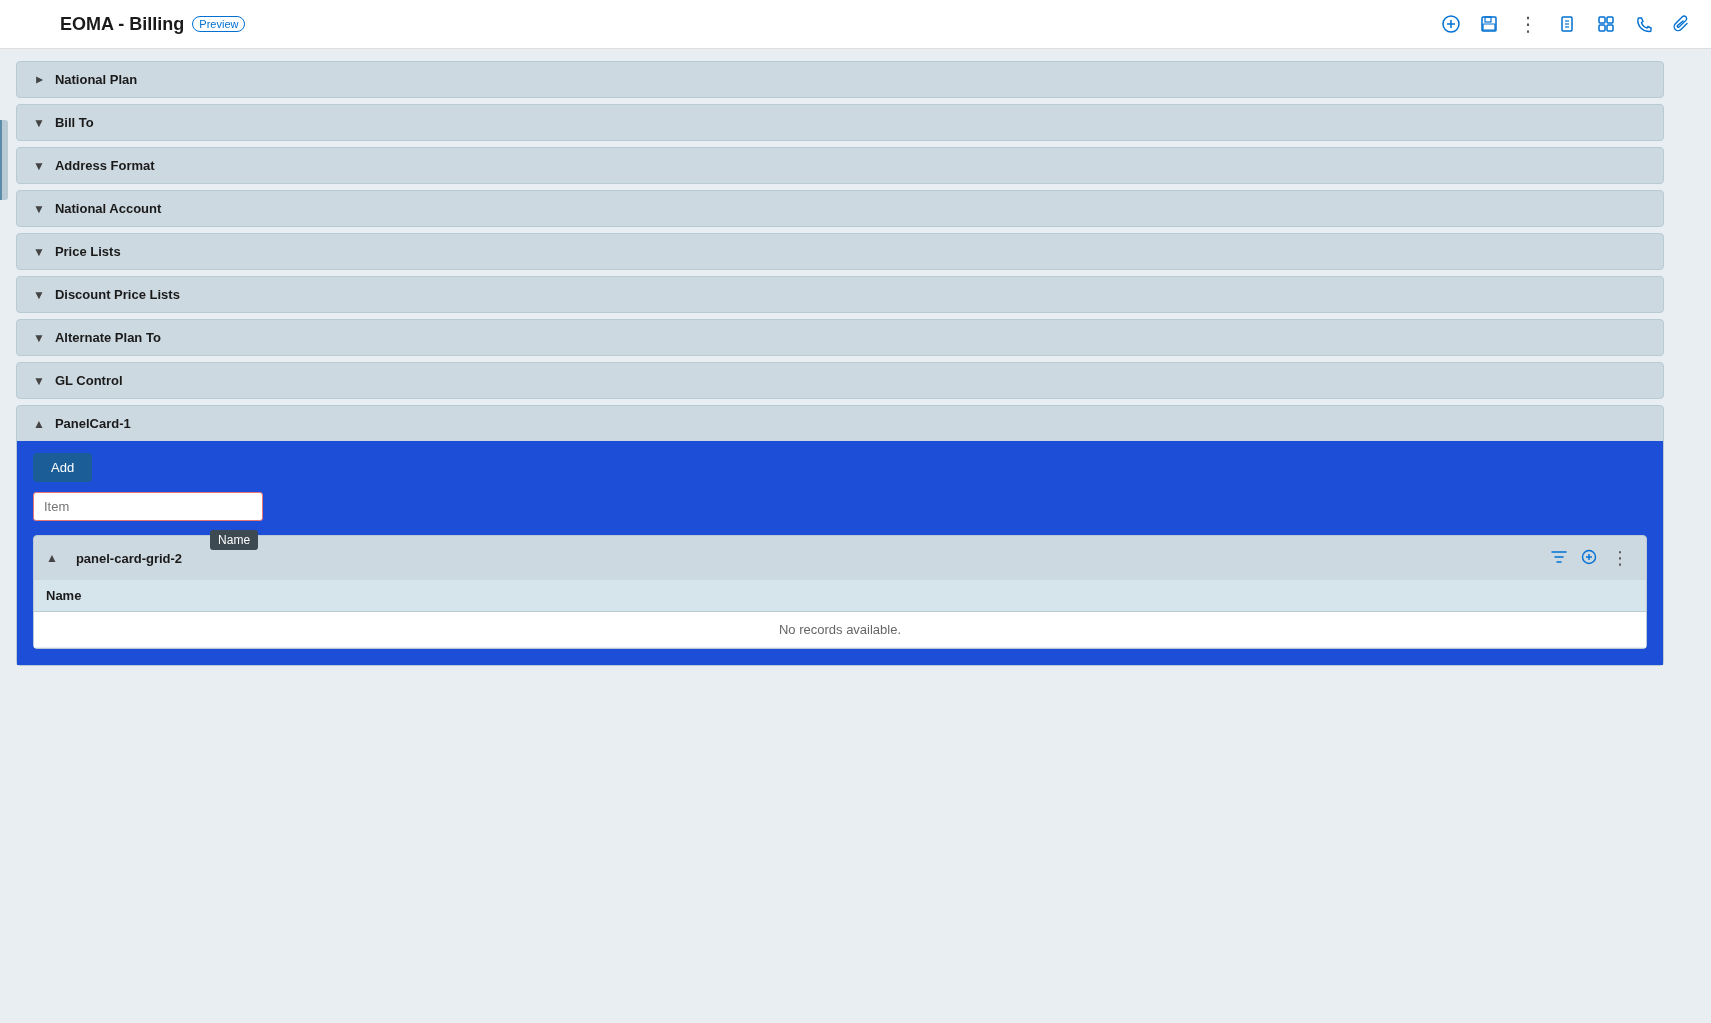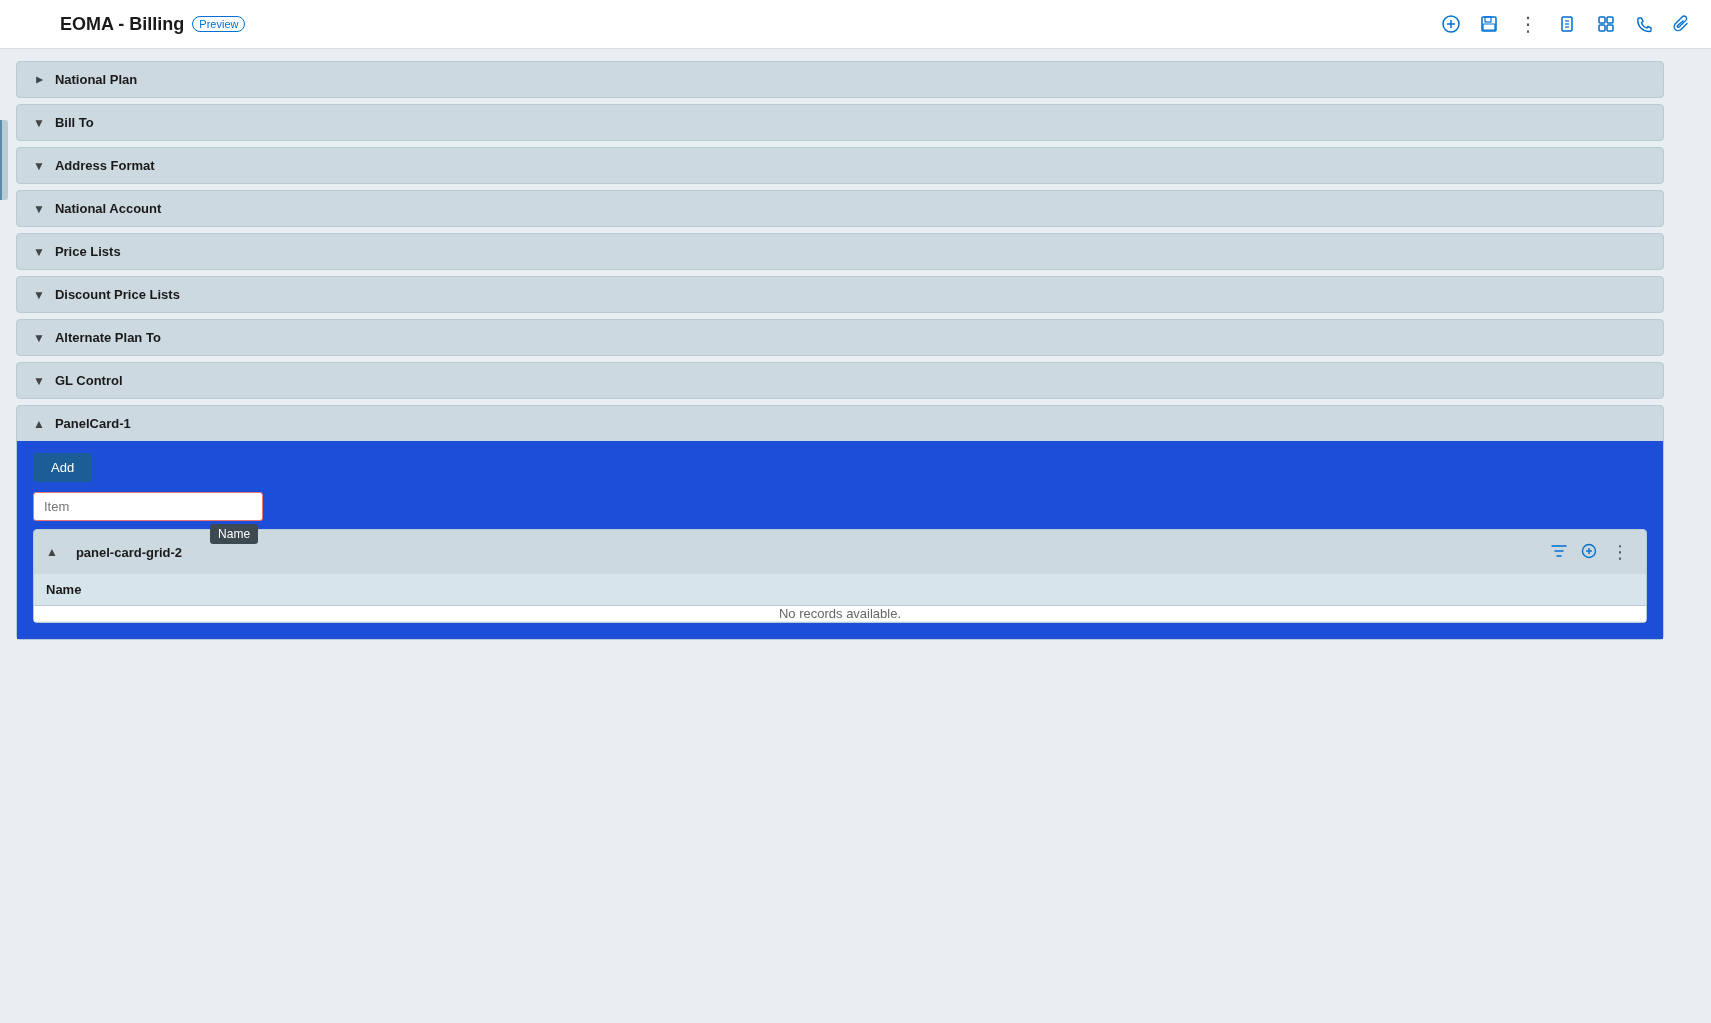--- a/index.html
+++ b/index.html
@@ -110,21 +110,21 @@
       margin-bottom: 10px;
     }
     .item-input {
       border: 1px solid #e87373;
       border-radius: 3px;
       padding: 6px 10px;
       font-size: 13px;
       width: 230px;
       outline: none;
       background: #fff;
-      margin-bottom: 8px;
+      margin-bottom: 14px;
       display: block;
     }
 
     
     .sub-panel {
       background: #cdd9e0;
       border: 1px solid #b8cad3;
       border-radius: 4px;
     }
     .sub-panel-header {
@@ -168,21 +168,21 @@
     .grid-table thead tr th {
       background: #d6e4eb;
       text-align: left;
       padding: 8px 12px;
       font-size: 13px;
       font-weight: 600;
       color: #1a1a1a;
       border-bottom: 1px solid #b8cad3;
     }
     .grid-table tbody tr td {
-      padding: 0 12px;
+      padding: 10px 12px;
       font-size: 13px;
       color: #666;
       text-align: center;
       border-bottom: 1px solid #e8eef2;
     }
 
     
     .tooltip-box {
       position: absolute;
       background: #3d4a52;

